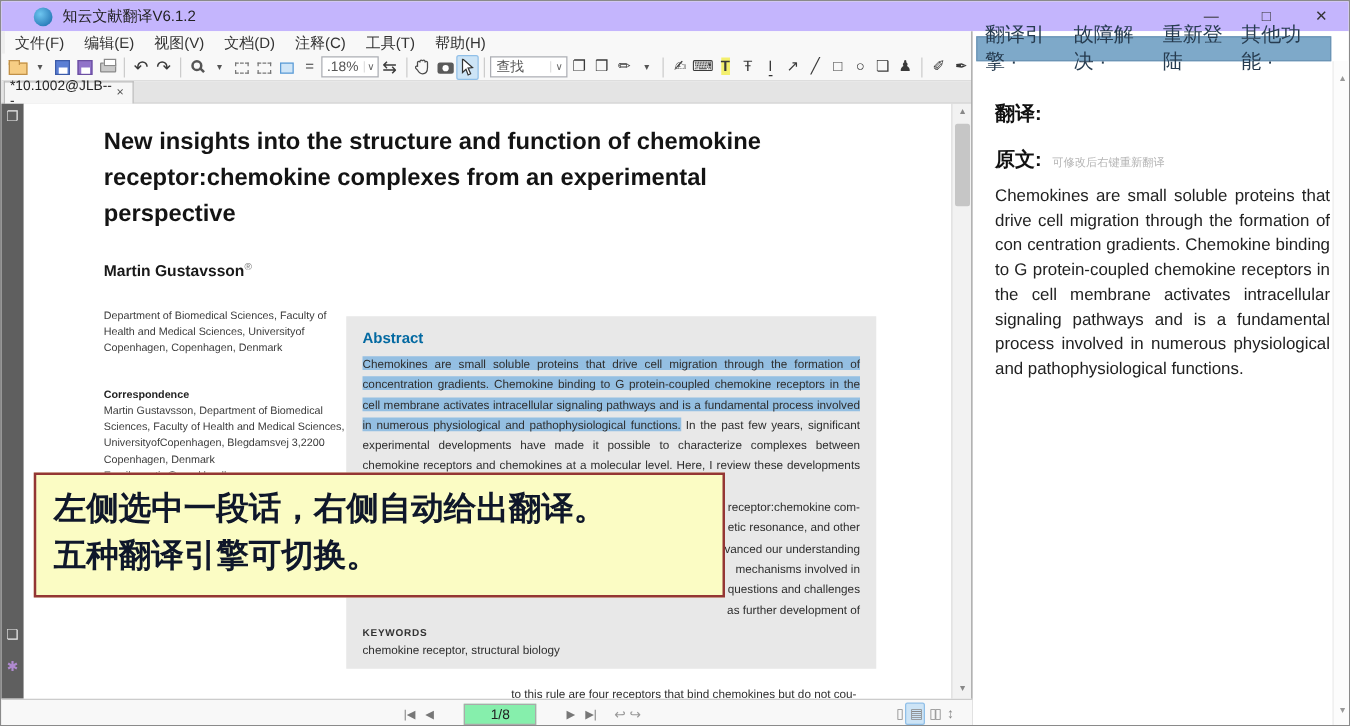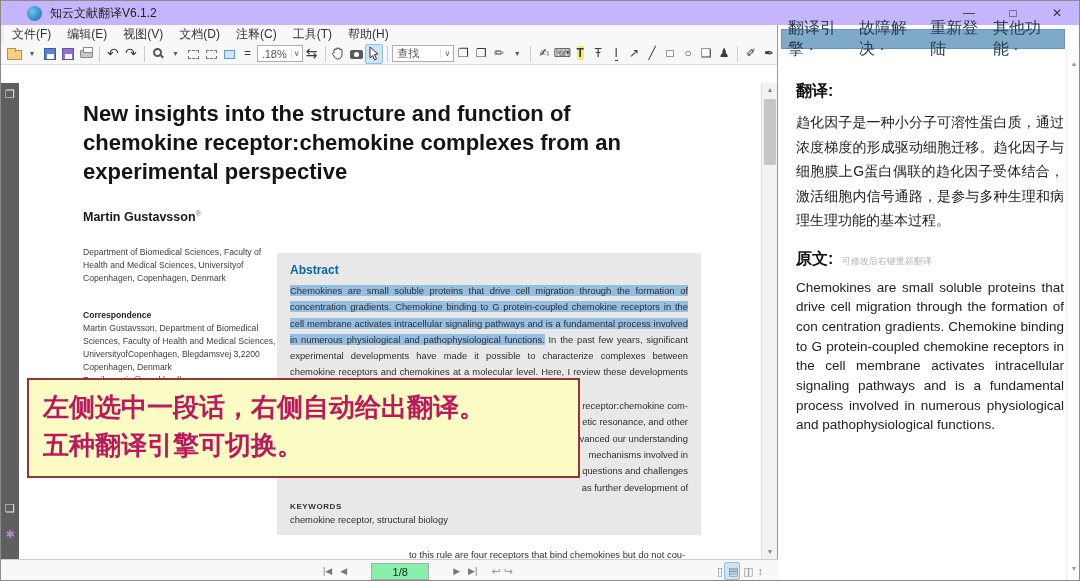--- a/index.html
+++ b/index.html
@@ -55,40 +55,40 @@
   .stripicon.bub { position:absolute; bottom:42px; }
   .stripicon.att { position:absolute; bottom:16px; color:#b08ad0; }
 
   .docarea { position:absolute; left:18px; top:82px; width:742px; height:476px; background:#fff; overflow:hidden; }
   .docscroll { position:absolute; left:760px; top:82px; width:17px; height:476px; background:#f2f2f2; border-left:1px solid #ddd; }
   .docscroll .arr { width:100%; text-align:center; font-size:7px; color:#888; line-height:14px; }
   .docscroll .arr.dn { position:absolute; bottom:0; }
   .docscroll .thumb { position:absolute; left:2px; top:16px; width:12px; height:66px; background:#c6c6c6; border-radius:2px; }
 
   
-  .ptitle { position:absolute; left:64px; top:16px; width:570px; font-size:22px; line-height:29px; font-weight:bold; color:#141414; }
+  .ptitle { position:absolute; left:64px; top:16px; width:570px; font-size:19px; line-height:29px; font-weight:bold; color:#141414; }
   .pauthor { position:absolute; left:64px; top:126px; font-size:12.5px; font-weight:bold; color:#191919; }
   .pauthor sup { font-size:8px; color:#777; font-weight:normal; }
   .leftcol { position:absolute; left:64px; top:163px; width:200px; font-size:8.6px; line-height:13px; color:#3c3c3c; }
   .leftcol .chead { font-weight:bold; margin-top:24px; color:#222; }
   .absbox { position:absolute; left:258px; top:170px; width:424px; height:282px; background:#e8e8e8; padding:10px 13px; }
   .absbox h3 { font-size:12px; color:#0369a1; margin-bottom:6px; }
   .abstext { font-size:9.4px; line-height:16.3px; color:#2e2e2e; text-align:justify; }
   .selhl { background:#94bfe2; }
   .frags { margin-top:1px; }
   .fragline { font-size:9.4px; line-height:16.3px; color:#2e2e2e; text-align:right; white-space:nowrap; }
   .kwblock { position:absolute; left:13px; bottom:10px; }
   .kwhead { font-size:8px; font-weight:bold; letter-spacing:.6px; color:#333; }
   .kwtext { font-size:9.4px; color:#2e2e2e; margin-top:3px; }
   .intro { position:absolute; left:66px; top:488px; font-size:11.5px; font-weight:bold; color:#111; }
   .bodyfrag { position:absolute; left:390px; top:466px; width:335px; font-size:9.4px; color:#2e2e2e; }
 
   
   .callout { position:absolute; left:8px; top:295px; width:553px; height:100px; background:#fbfcc4; border:2px solid #943634; z-index:30; padding:8px 14px; }
-  .callout .cl { font-size:26px; line-height:38px; font-weight:bold; color:#be185d; font-family:"DejaVu Sans","Liberation Sans",sans-serif; white-space:nowrap; }
+  .callout .cl { font-size:26px; line-height:38px; font-weight:bold; color:#0f172a; font-family:"DejaVu Sans","Liberation Sans",sans-serif; white-space:nowrap; }
 
   
   .rightpanel { position:absolute; left:776px; top:24px; width:304px; height:557px; background:#fff; border-left:1px solid #999; }
   .panelmenu { position:absolute; left:3px; top:4px; right:16px; height:20px; background:#7ea9c9; border:1px solid #6b94b5; display:flex; align-items:center; font-size:16px; color:#273c50; padding-left:6px; }
   .panelmenu span { margin-right:8px; }
   .pscroll { position:absolute; right:0; top:24px; bottom:0; width:15px; background:#fcfcfc; border-left:1px solid #ececec; }
   .pscroll .arr { width:100%; text-align:center; font-size:7px; color:#999; line-height:14px; margin-top:8px; }
   .pscroll .arr.dn { position:absolute; bottom:6px; margin:0; }
   .pcontent { position:absolute; left:18px; top:56px; width:268px; }
   .phead { font-size:16px; font-weight:bold; color:#111; }
@@ -188,20 +188,26 @@
     <span class="ticon">╱</span>
     <span class="ticon">□</span>
     <span class="ticon">○</span>
     <span class="ticon">❏</span>
     <span class="ticon">♟</span>
     <span class="tsep"></span>
     <span class="ticon">✐</span>
     <span class="ticon">✒</span>
   </div>
 
+  <div class="tabbar">
+    <div class="tab">
+      <span>*10.1002@JLB---</span>
+      <span class="tx">×</span>
+    </div>
+  </div>
 
   <div class="leftstrip">
     <div class="stripicon p1">❐</div>
     <div class="stripicon bub">❏</div>
     <div class="stripicon att">✱</div>
   </div>
 
   <div class="docarea">
     <div class="ptitle">New insights into the structure and function of chemokine receptor:chemokine complexes from an experimental perspective</div>
     <div class="pauthor">
@@ -248,21 +254,20 @@
 
   <div class="rightpanel">
     <div class="panelmenu">
       <span>翻译引擎 ·</span>
       <span>故障解决 ·</span>
       <span>重新登陆</span>
       <span>其他功能 ·</span>
     </div>
     <div class="pcontent">
       <div class="phead">翻译:</div>
-      <div class="ptrans">趋化因子是一种小分子可溶性蛋白质，通过浓度梯度的形成驱动细胞迁移。趋化因子与细胞膜上G蛋白偶联的趋化因子受体结合，激活细胞内信号通路，是参与多种生理和病理生理功能的基本过程。</div>
       <div class="porig-row">
         <span class="phead">原文:</span>
         <span class="phint">可修改后右键重新翻译</span>
       </div>
       <div class="porig">Chemokines are small soluble proteins that drive cell migration through the formation of con centration gradients. Chemokine binding to G protein-coupled chemokine receptors in the cell membrane activates intracellular signaling pathways and is a fundamental process involved in numerous physiological and pathophysiological functions.</div>
     </div>
     <div class="pscroll">
       <div class="arr">▲</div>
       <div class="arr dn">▼</div>
     </div>

